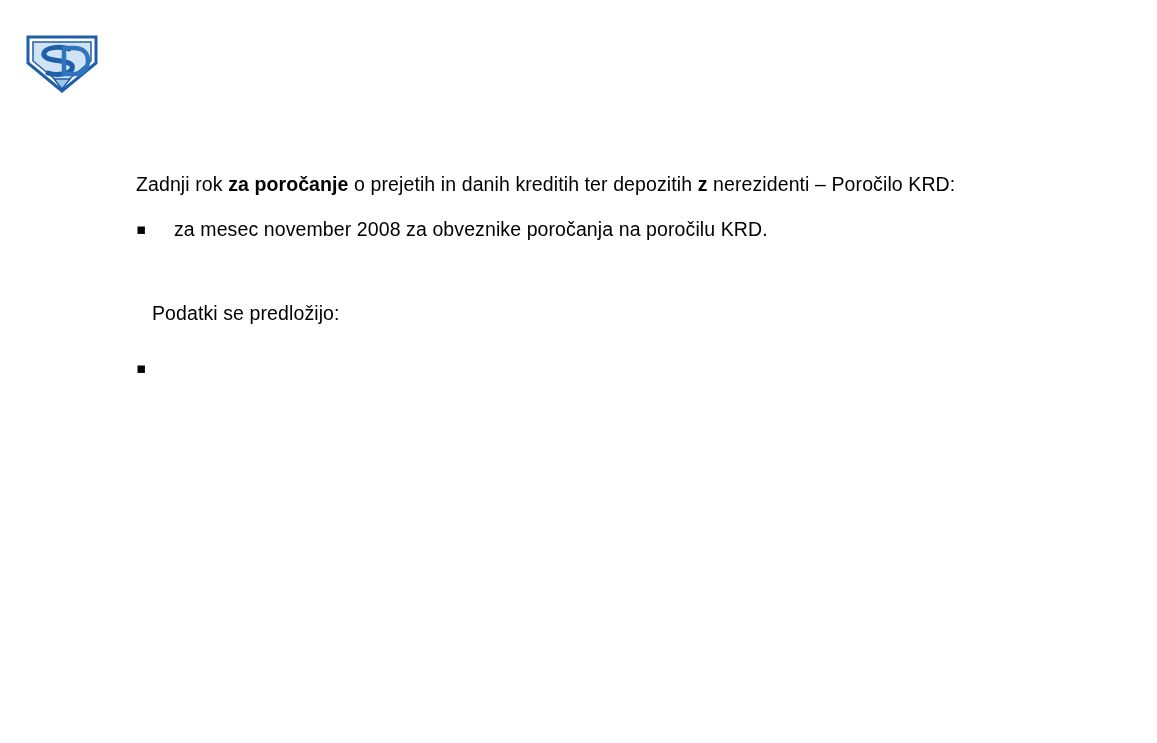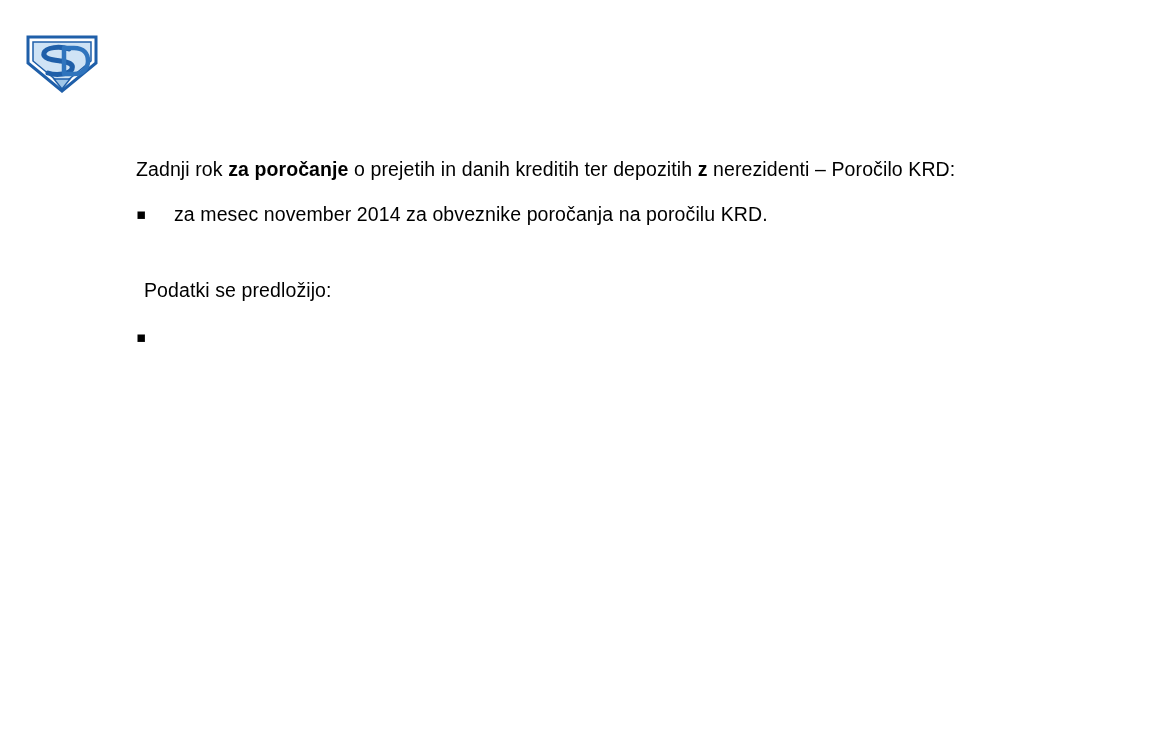--- a/index.html
+++ b/index.html
@@ -29,38 +29,38 @@
     top: 33px;
     width: 76px;
     height: 62px;
   }
   #logo svg { display: block; }
 
   
   #content {
     position: absolute;
     left: 136px;
-    top: 149px;
+    top: 164px;
     width: 890px;
   }
 
   .para-justified {
     font-size: 19.5px;
     line-height: 41px;
     text-align: justify;
     text-justify: inter-word;
     margin: 0;
     letter-spacing: 0.1px;
   }
   .para-justified .b { font-weight: bold; }
 
   .para-plain {
     font-size: 19.5px;
     line-height: 41px;
-    margin: 8px;
+    margin: 16px;
     letter-spacing: 0.1px;
   }
 
   .bullet-row {
     display: flex;
     align-items: flex-start;
     margin: 0;
     line-height: 36px;
   }
   .bullet-mark {
@@ -102,21 +102,21 @@
   </div>
 
   <div id="content">
 
     <p class="para-justified"><span>Zadnji rok </span><span class="b">za poročanje</span><span> o prejetih in danih kreditih ter depozitih </span><span class="b">z</span><span> nerezidenti – Poročilo KRD:</span></p>
 
     <div class="gap-small"></div>
 
     <div class="bullet-row">
       <span class="bullet-mark">▪</span>
-      <span class="bullet-text">za mesec november 2014 za obveznike poročanja na poročilu KRD.</span>
+      <span class="bullet-text">za mesec november 2008 za obveznike poročanja na poročilu KRD.</span>
     </div>
 
     <div class="spacer-block"></div>
 
     <p class="para-plain">Podatki se predložijo:</p>
 
     <div class="bullet-row">
       <span class="bullet-mark">▪</span>
     </div>
 

